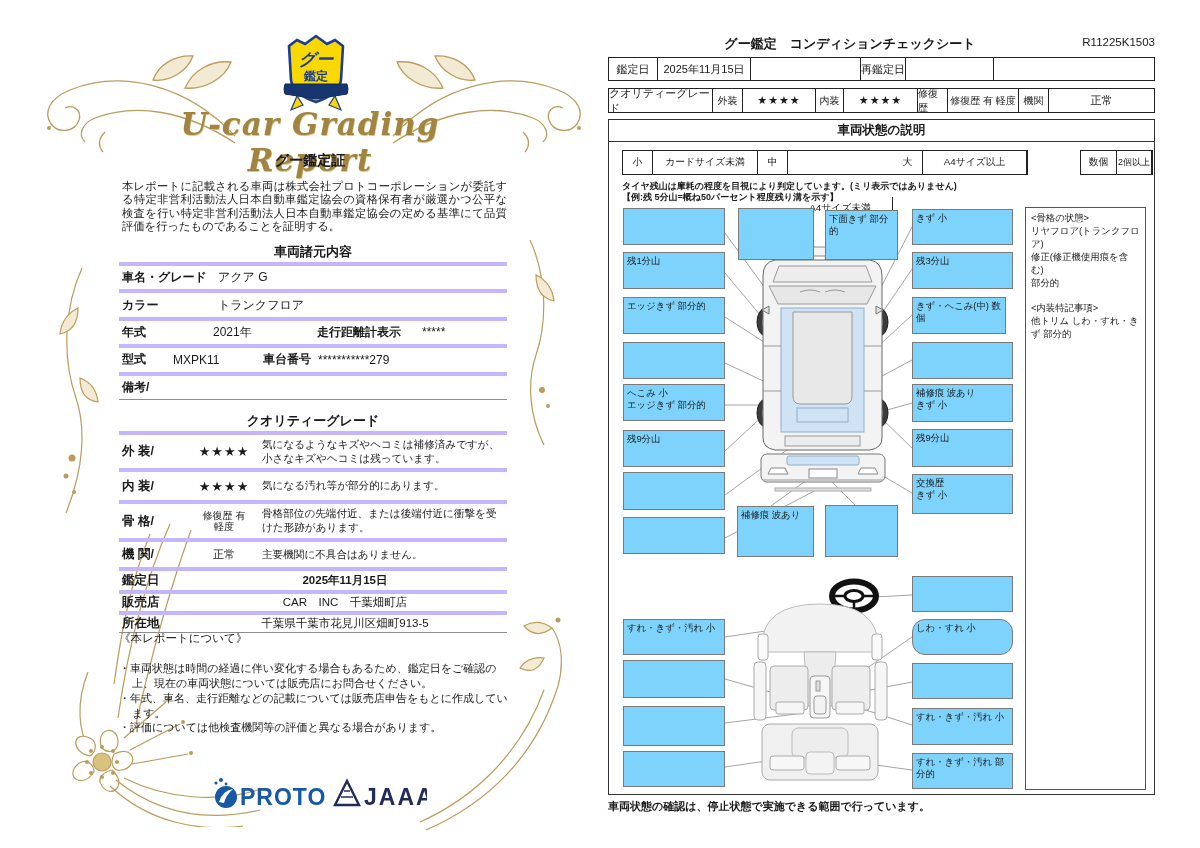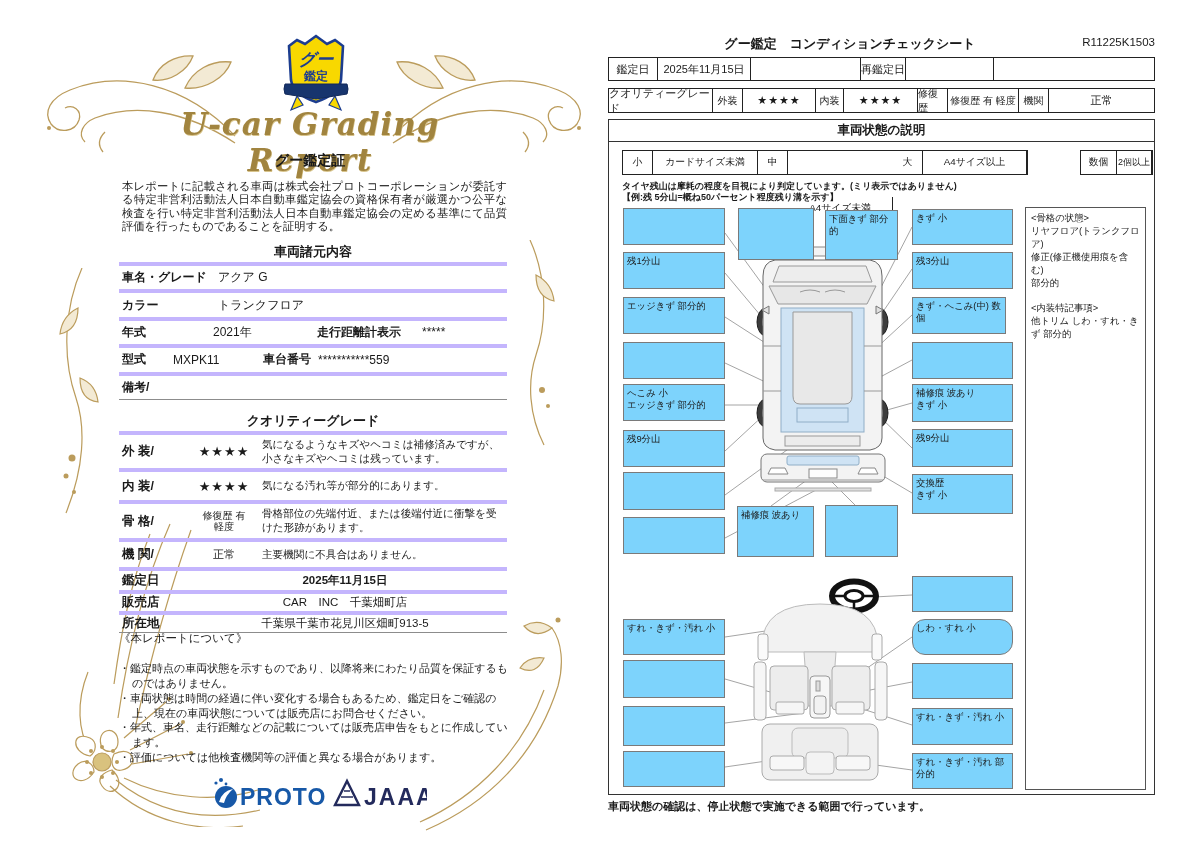--- a/index.html
+++ b/index.html
@@ -153,21 +153,21 @@
     <div class="lrow" style="height:27.4px;">
       <span class="lab" style="width:91px;">年式</span>
       <span class="val" style="width:104px;">2021年</span>
       <span class="lab" style="width:105px;">走行距離計表示</span>
       <span class="val">*****</span>
     </div>
     <div class="lrow" style="height:27.4px;">
       <span class="lab" style="width:51px;">型式</span>
       <span class="val" style="width:90px;">MXPK11</span>
       <span class="lab" style="width:55px;">車台番号</span>
-      <span class="val">***********559</span>
+      <span class="val">***********279</span>
     </div>
     <div class="lrow" style="height:27.4px;">
       <span class="lab">備考/</span>
     </div>
   </div>
 
   <div class="abs sec-title" style="left:119px;top:412px;">クオリティーグレード</div>
 
   <div class="ltable" style="top:431px;">
     <div class="lrow grow" style="height:37px;">
@@ -200,21 +200,20 @@
       <span class="mv">CAR　INC　千葉畑町店</span>
     </div>
     <div class="lrow mrow" style="height:21px;">
       <span class="ml">所在地</span>
       <span class="mv">千葉県千葉市花見川区畑町913-5</span>
     </div>
   </div>
 
   <div class="abs about">
     <div class="ab-title">《本レポートについて》</div>
-    <div class="bullet">・鑑定時点の車両状態を示すものであり、以降将来にわたり品質を保証するものではありません。</div>
     <div class="bullet">・車両状態は時間の経過に伴い変化する場合もあるため、鑑定日をご確認の上、現在の車両状態については販売店にお問合せください。</div>
     <div class="bullet">・年式、車名、走行距離などの記載については販売店申告をもとに作成しています。</div>
     <div class="bullet">・評価については他検査機関等の評価と異なる場合があります。</div>
   </div>
 
   <svg class="abs" style="left:210px;top:776px;" width="120" height="36" viewBox="0 0 120 36">
     <g fill="#1758a7">
       <circle cx="6" cy="7" r="1.6"></circle>
         <circle cx="11" cy="4" r="2"></circle>
         <circle cx="16" cy="8" r="1.4"></circle>

